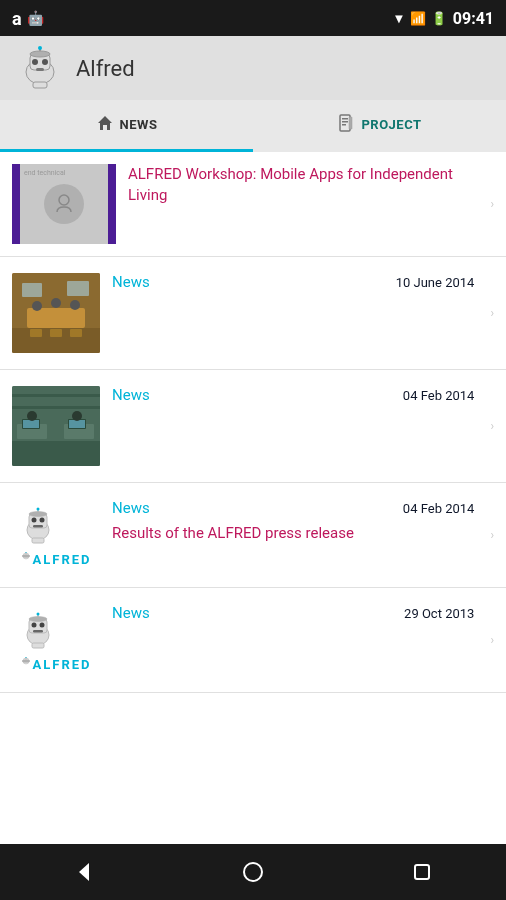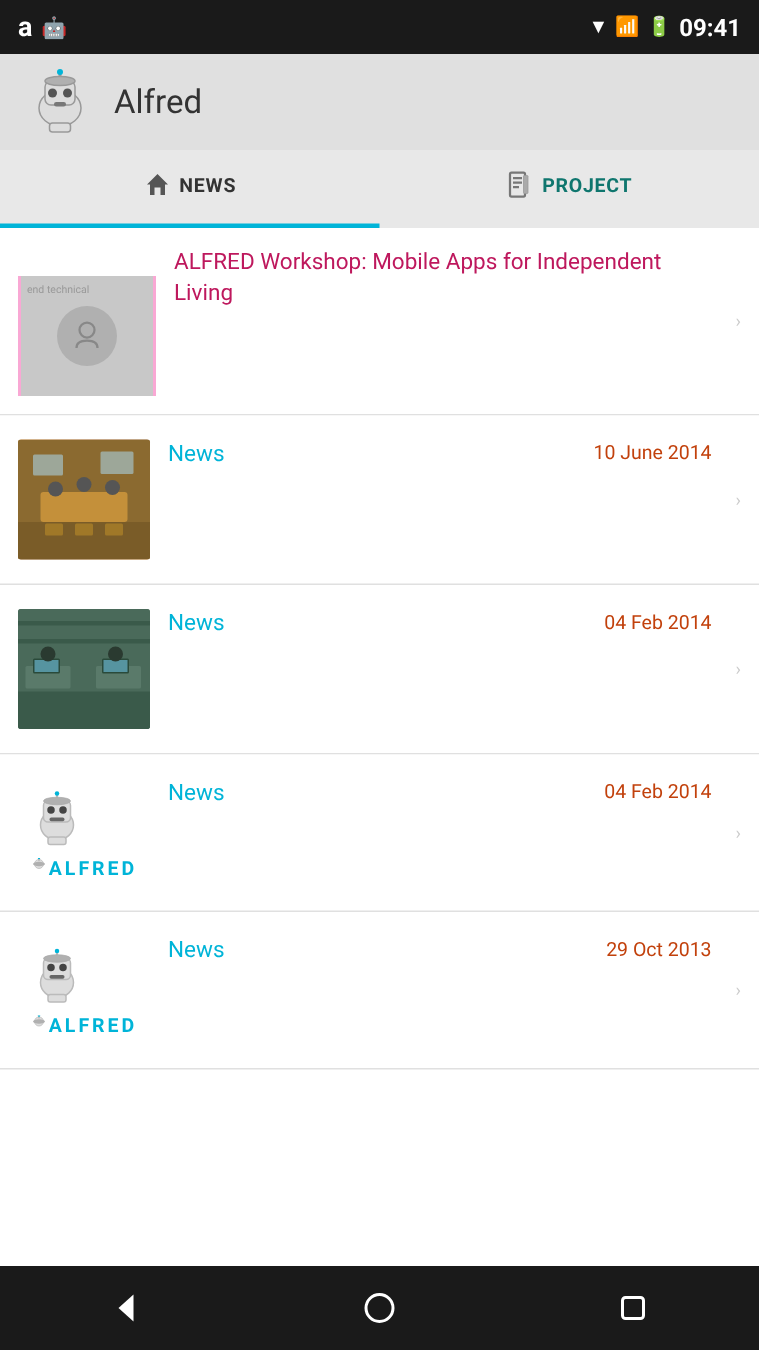--- a/index.html
+++ b/index.html
@@ -134,21 +134,21 @@
       align-items: center;
       justify-content: space-between;
       margin-bottom: 6px;
     }
     .news-category {
       color: #00b4d8;
       font-size: 15px;
       font-weight: 400;
     }
     .news-date {
-      color: #c2410c;
+      color: #0f172a;
       font-size: 13px;
       margin-left: 37px;
     }
     .news-title {
       color: #be185d;
       font-size: 15px;
       line-height: 1.4;
     }
     .news-arrow {
       color: #ccc;
@@ -221,27 +221,26 @@
       font-size: 22px;
       cursor: pointer;
       display: flex;
       align-items: center;
       justify-content: center;
       width: 60px;
       height: 40px;
     }
 
     .workshop-placeholder {
-      width: 92px;
+      width: 104px;
       height: 80px;
-      background: #f9a8d4;
-      display: flex;
-      align-items: center;
-      justify-content: center;
-      margin-top: 20px;
+      background: #4c1d95;
+      display: flex;
+      align-items: center;
+      justify-content: center;
     }
   </style>
 </head>
 <body>
 
 <div class="status-bar">
   <div class="status-bar-left">
     <span class="amazon-icon">a</span>
     <span class="android-icon">🤖</span>
   </div>
@@ -404,20 +403,21 @@
           <circle cx="5" cy="0" r="0.8" fill="#00b4d8"></circle>
         </svg>
         <span style="color:#00b4d8;font-size:13px;font-weight:bold;letter-spacing:2px;">ALFRED</span>
       </div>
     </div>
     <div class="news-content">
       <div class="news-meta">
         <span class="news-category">News</span>
         <span class="news-date">04 Feb 2014</span>
       </div>
+      <div class="news-title">Results of the ALFRED press release</div>
     </div>
     <span class="news-arrow">›</span>
   </div>
 
   <div class="news-item">
     <div class="alfred-thumb">
       <svg width="80" height="52" viewBox="0 0 80 52">
         <ellipse cx="22" cy="26" rx="11" ry="10" fill="#ddd" stroke="#bbb" stroke-width="1"></ellipse>
         <rect x="13" y="10" width="18" height="14" rx="3" fill="#ddd" stroke="#bbb" stroke-width="1"></rect>
         <circle cx="18" cy="16" r="2.5" fill="#444"></circle>

